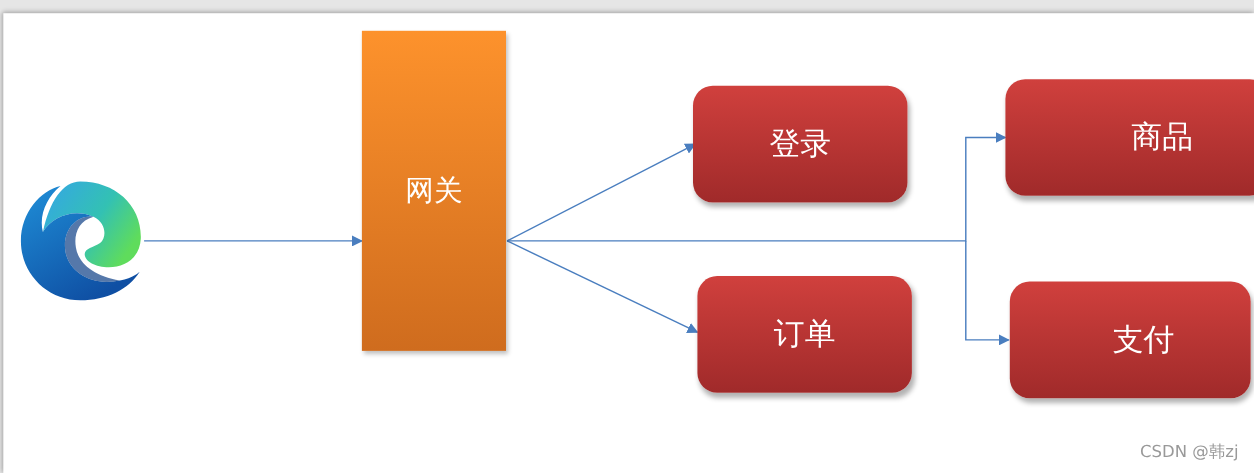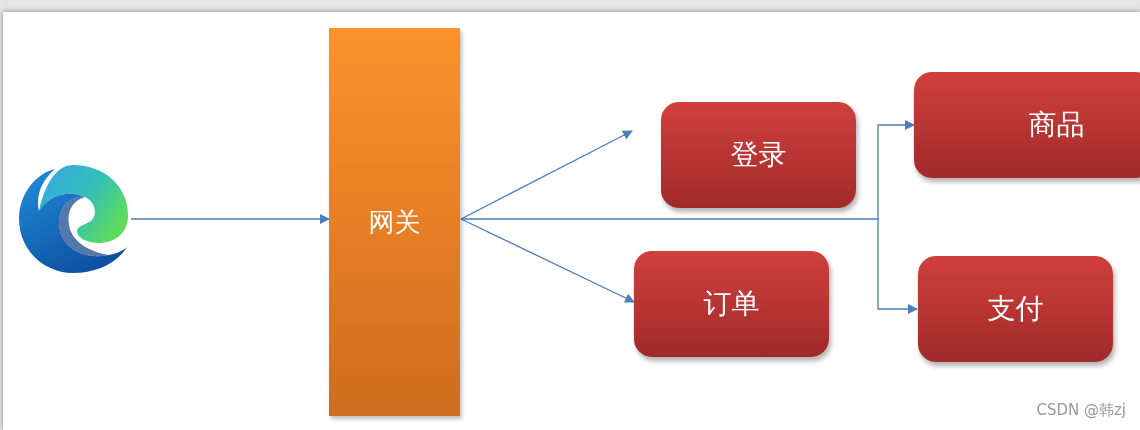--- a/index.html
+++ b/index.html
@@ -1,19 +1,19 @@
 <!DOCTYPE html>
 <html><head>
 <meta charset="utf-8">
 <style>
   html,body{margin:0;padding:0;}
   body{width:1140px;height:430px;background:#e6e6e6;position:relative;overflow:hidden;font-family:"DejaVu Sans","Liberation Sans",sans-serif;}
   .canvas{position:absolute;left:3px;top:12px;width:1137px;height:418px;background:#ffffff;box-shadow:0 -2px 4px rgba(0,0,0,0.18), -2px 0 3px rgba(0,0,0,0.12);}
   svg.links{position:absolute;left:0;top:0;width:1140px;height:430px;}
-  .gateway{position:absolute;left:329px;top:28px;width:131px;height:388px;background:linear-gradient(#fd922c,#cf6c1e);box-shadow:2px 3px 4px rgba(0,0,0,0.25);display:flex;align-items:center;justify-content:center;color:#fff;font-size:26px;}
+  .gateway{position:absolute;left:329px;top:28px;width:131px;height:291px;background:linear-gradient(#fd922c,#cf6c1e);box-shadow:2px 3px 4px rgba(0,0,0,0.25);display:flex;align-items:center;justify-content:center;color:#fff;font-size:26px;}
   .svc{position:absolute;width:195px;height:106px;border-radius:18px;background:linear-gradient(#d0403d,#a02a2a);box-shadow:2px 4px 5px rgba(0,0,0,0.3);display:flex;align-items:center;justify-content:center;color:#fff;font-size:28px;}
   .browser{position:absolute;left:15px;top:163px;width:116px;height:112px;}
   .watermark{position:absolute;right:14px;bottom:10px;font-size:15px;color:#999;}
 </style>
 </head>
 <body>
 
 <div class="canvas"></div>
 
 <svg class="links" viewBox="0 0 1140 430">
@@ -47,26 +47,26 @@
     <path d="M58,2 C90,2 114,24 113,54 C112,72 98,80 84,80 C72,80 62,75 62,68 C62,63 70,62 76,58 C82,53 82,40 70,34 C52,26 32,34 24,48 C30,20 42,2 58,2 Z" fill="url(#eg1)"></path>
     <path d="M24,48 C32,34 52,26 70,34 C58,32 44,42 44,60 C44,82 66,98 94,92 C106,90 112,84 112,84 C102,100 82,110 58,110 C28,110 4,86 4,56 C4,30 22,10 40,6 C28,16 20,32 24,48 Z" fill="url(#eg2)"></path>
     <path d="M44,60 C44,42 58,32 70,34 C56,38 52,50 54,62 C56,76 70,88 94,92 C66,98 44,82 44,60 Z" fill="#0d3f86" opacity="0.7"></path>
   </svg>
 </div>
 
 <div class="gateway">
   <span>网关</span>
 </div>
 
-<div class="svc" style="left:661px;top:78px;margin-top:24px;">
+<div class="svc" style="left:630px;top:78px;">
   <span>登录</span>
 </div>
 <div class="svc" style="left:634px;top:251px;">
   <span>订单</span>
 </div>
 <div class="svc" style="left:914px;top:72px;padding-left:45px;">
   <span>商品</span>
 </div>
-<div class="svc" style="left:918px;top:256px;">
+<div class="svc" style="left:918px;top:256px;padding-left:24px;">
   <span>支付</span>
 </div>
 
 <div class="watermark">CSDN @韩zj</div>
 
 </body></html>

